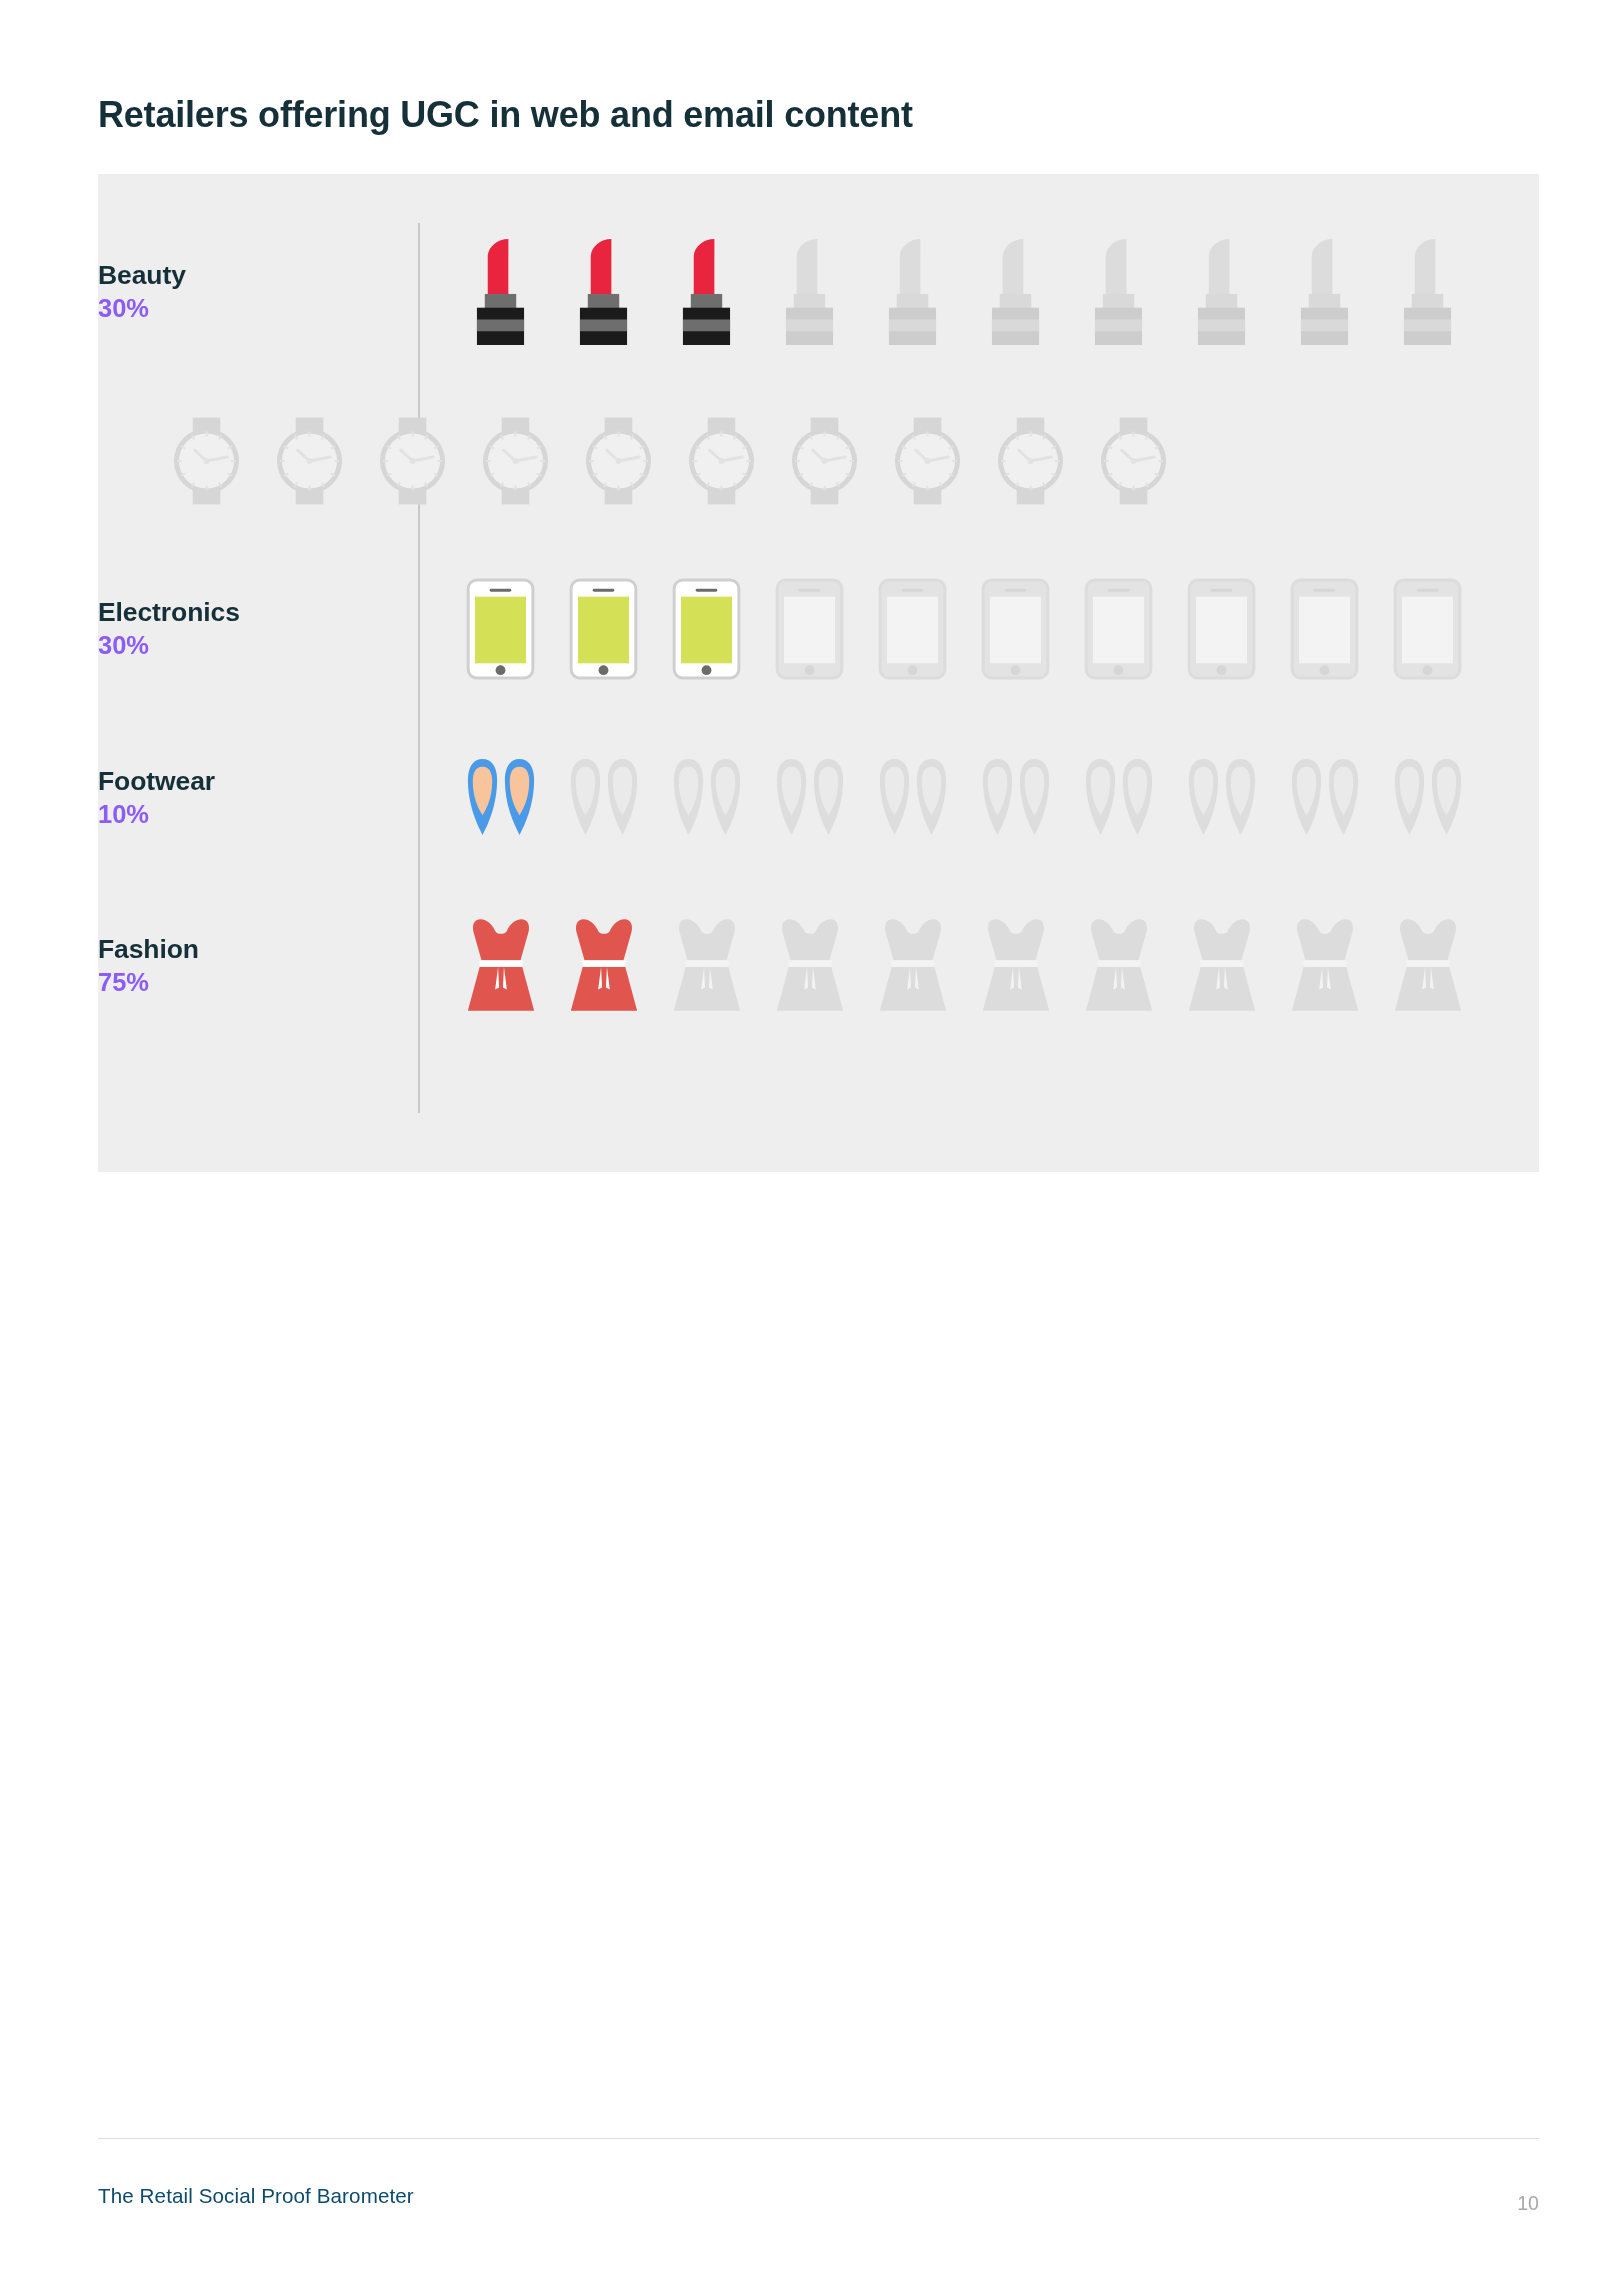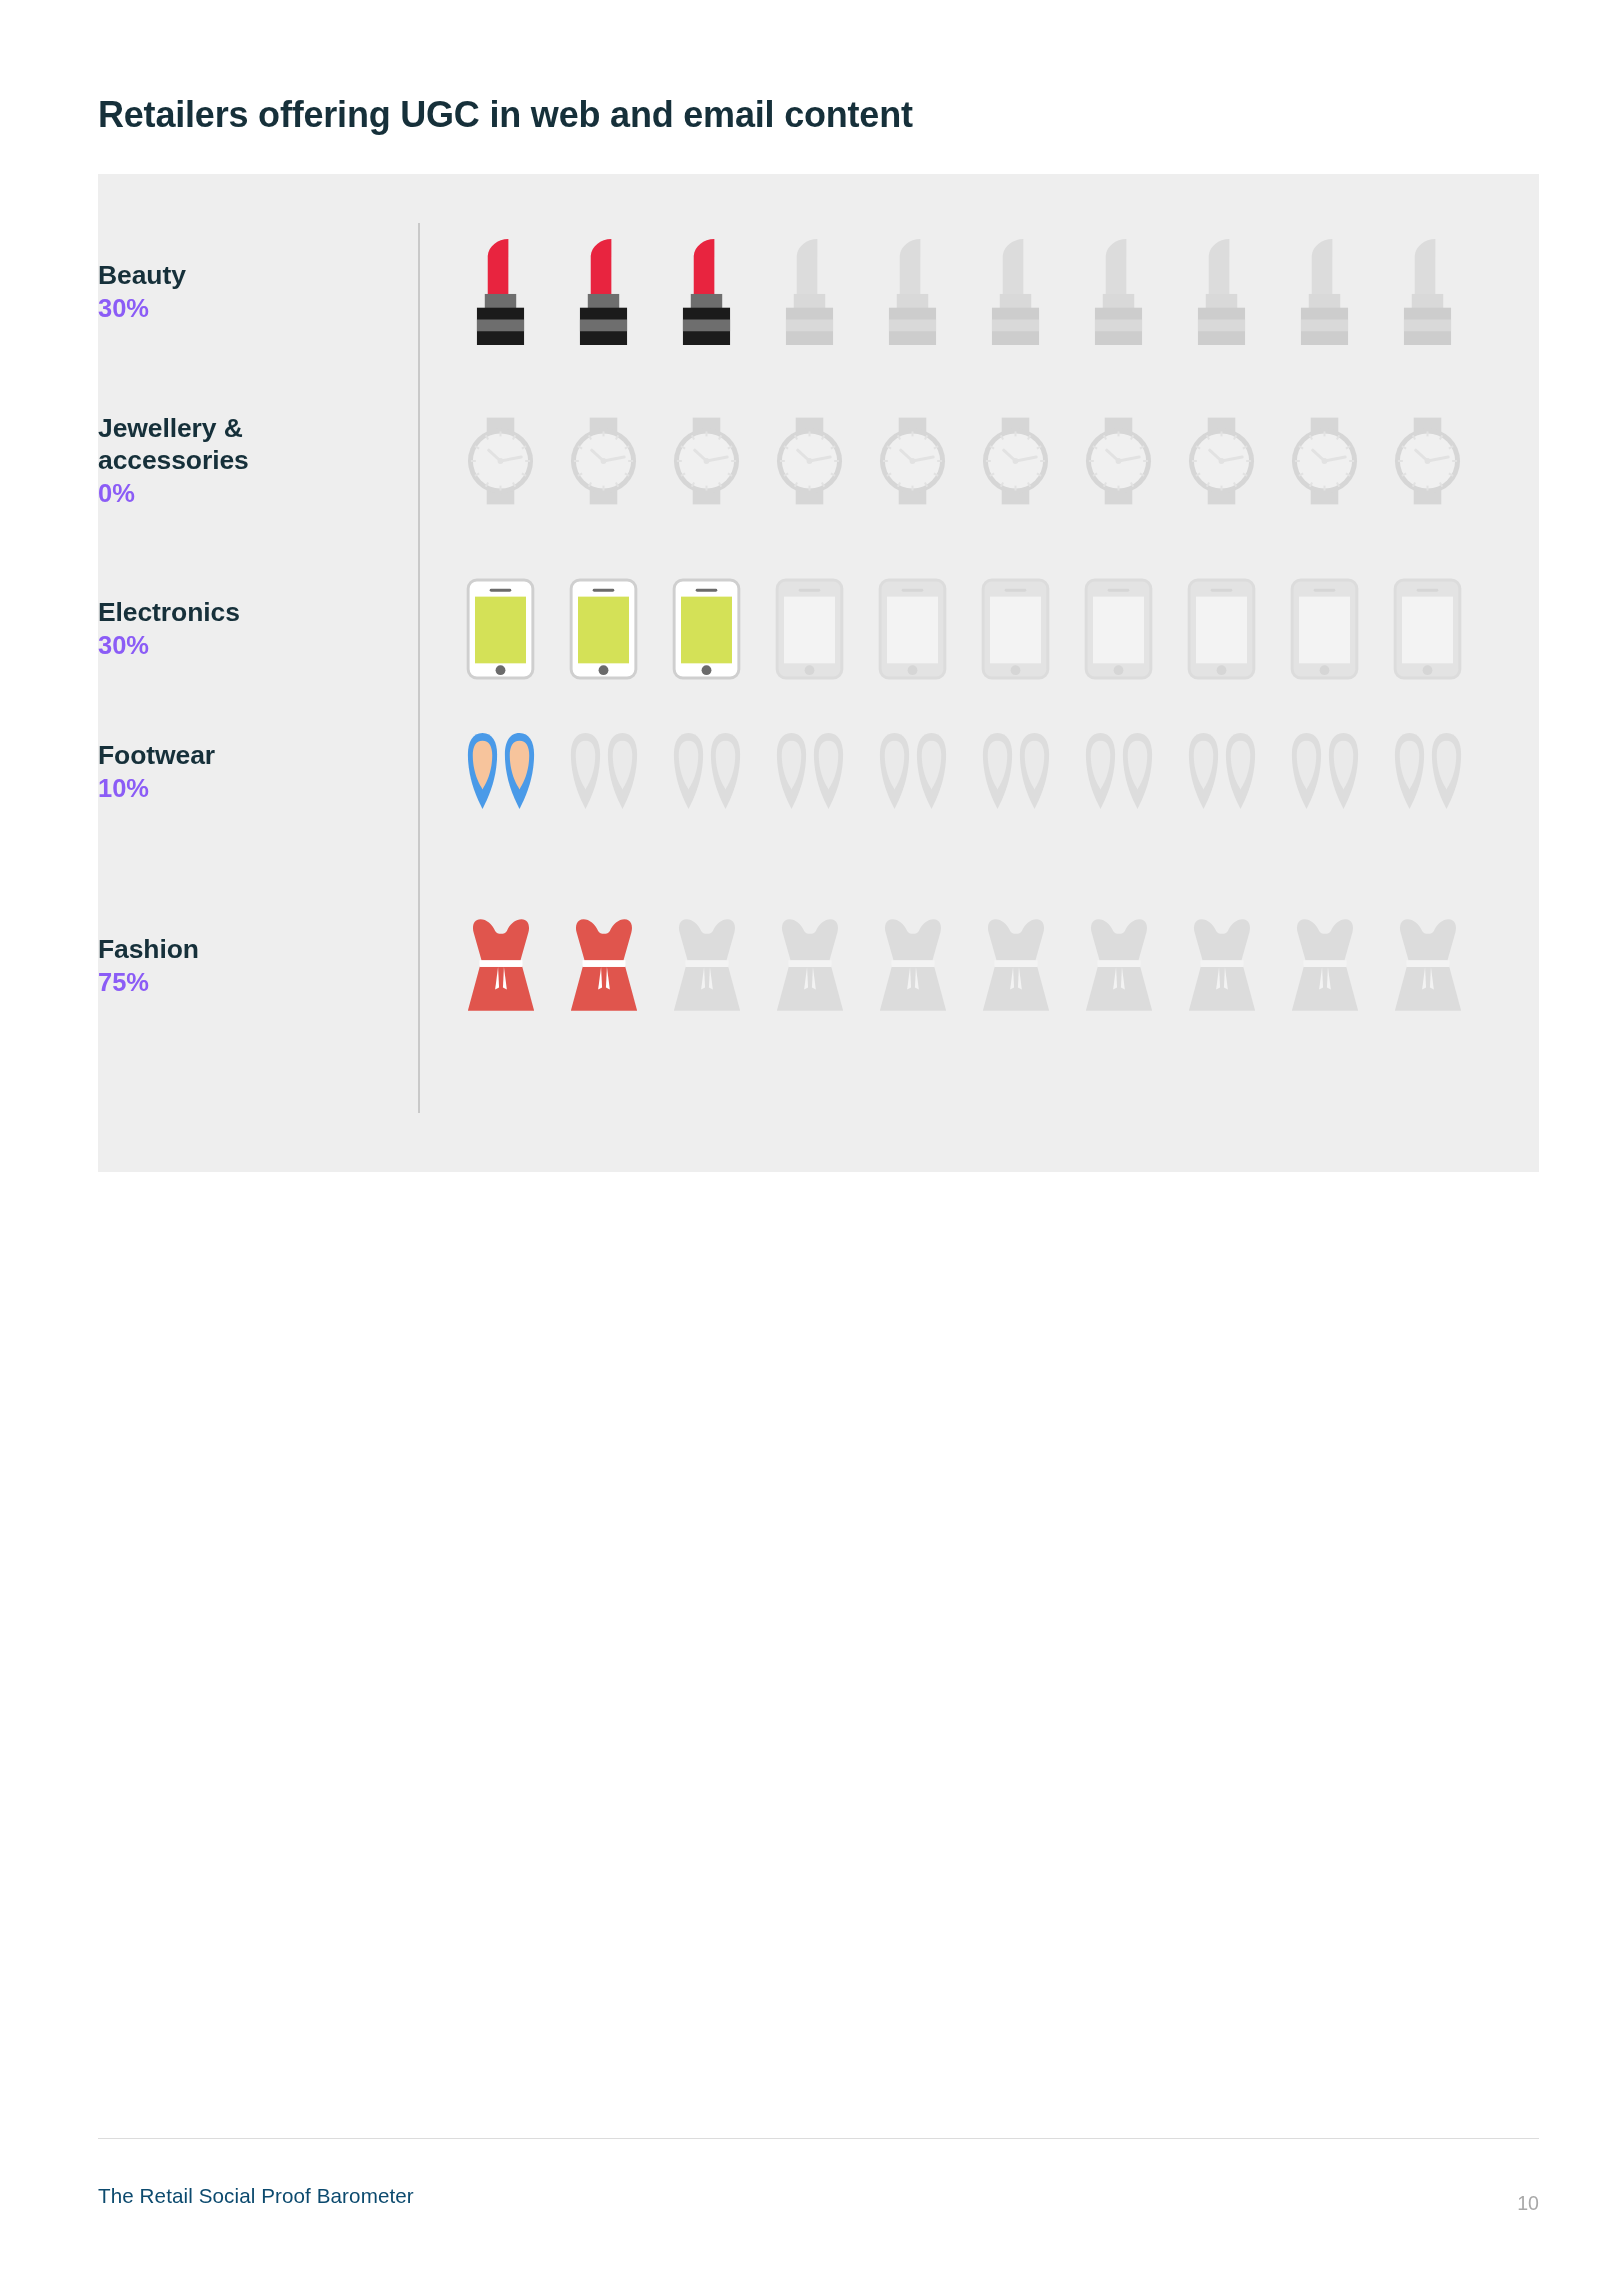--- a/index.html
+++ b/index.html
@@ -45,21 +45,21 @@
     position:absolute;
     left:0;
     width:100%;
     height:137px;
     display:flex;
     align-items:center;
   }
   .row-0 { top:49px; }
   .row-1 { top:218px; }
   .row-2 { top:386px; }
-  .row-3 { top:529px; }
+  .row-3 { top:555px; }
   .row-4 { top:723px; }
 
   .label-cell {
     width:294px;
     padding-right:23.5px;
     flex:0 0 294px;
   }
   .label-name {
     font-size:26.5px;
     font-weight:bold;
@@ -207,25 +207,20 @@
               <svg width="71" height="106" viewBox="0 0 72 108">
     <path d="M23 58 L23 18 C23 8 33 0 44 0 L44 58 Z" fill="#dcdcdc"></path>
     <rect x="20" y="56" width="32" height="16" fill="#d9d9d9"></rect>
     <rect x="12" y="70" width="48" height="38" fill="#cdcdcd"></rect>
     <rect x="12" y="82" width="48" height="12" fill="#d9d9d9"></rect>
   </svg>
             </div>
           </div>
         </div>
         <div class="row row-1">
-          <div class="label-cell">
-            <div class="label-name">Jewellery &amp;</div>
-            <div class="label-name">accessories</div>
-            <div class="label-pct">0%</div>
-          </div>
           <div class="icons">
             <div class="icon-slot">
               <svg width="71" height="98" viewBox="0 0 72 88">
     <rect x="22" y="0" width="28" height="30" fill="#d6d6d6"></rect>
     <rect x="22" y="58" width="28" height="30" fill="#d6d6d6"></rect>
     <rect x="62" y="39" width="6" height="10" rx="2" fill="#d6d6d6"></rect>
     <circle cx="36" cy="44" r="33" fill="#d6d6d6"></circle>
     <circle cx="36" cy="44" r="28" fill="#f0f0f0"></circle>
     <line x1="36.0" y1="19.0" x2="36.0" y2="14.0" stroke="#e2e2e2" stroke-width="2"></line>
                 <line x1="48.5" y1="22.3" x2="51.0" y2="18.0" stroke="#e2e2e2" stroke-width="2"></line>

